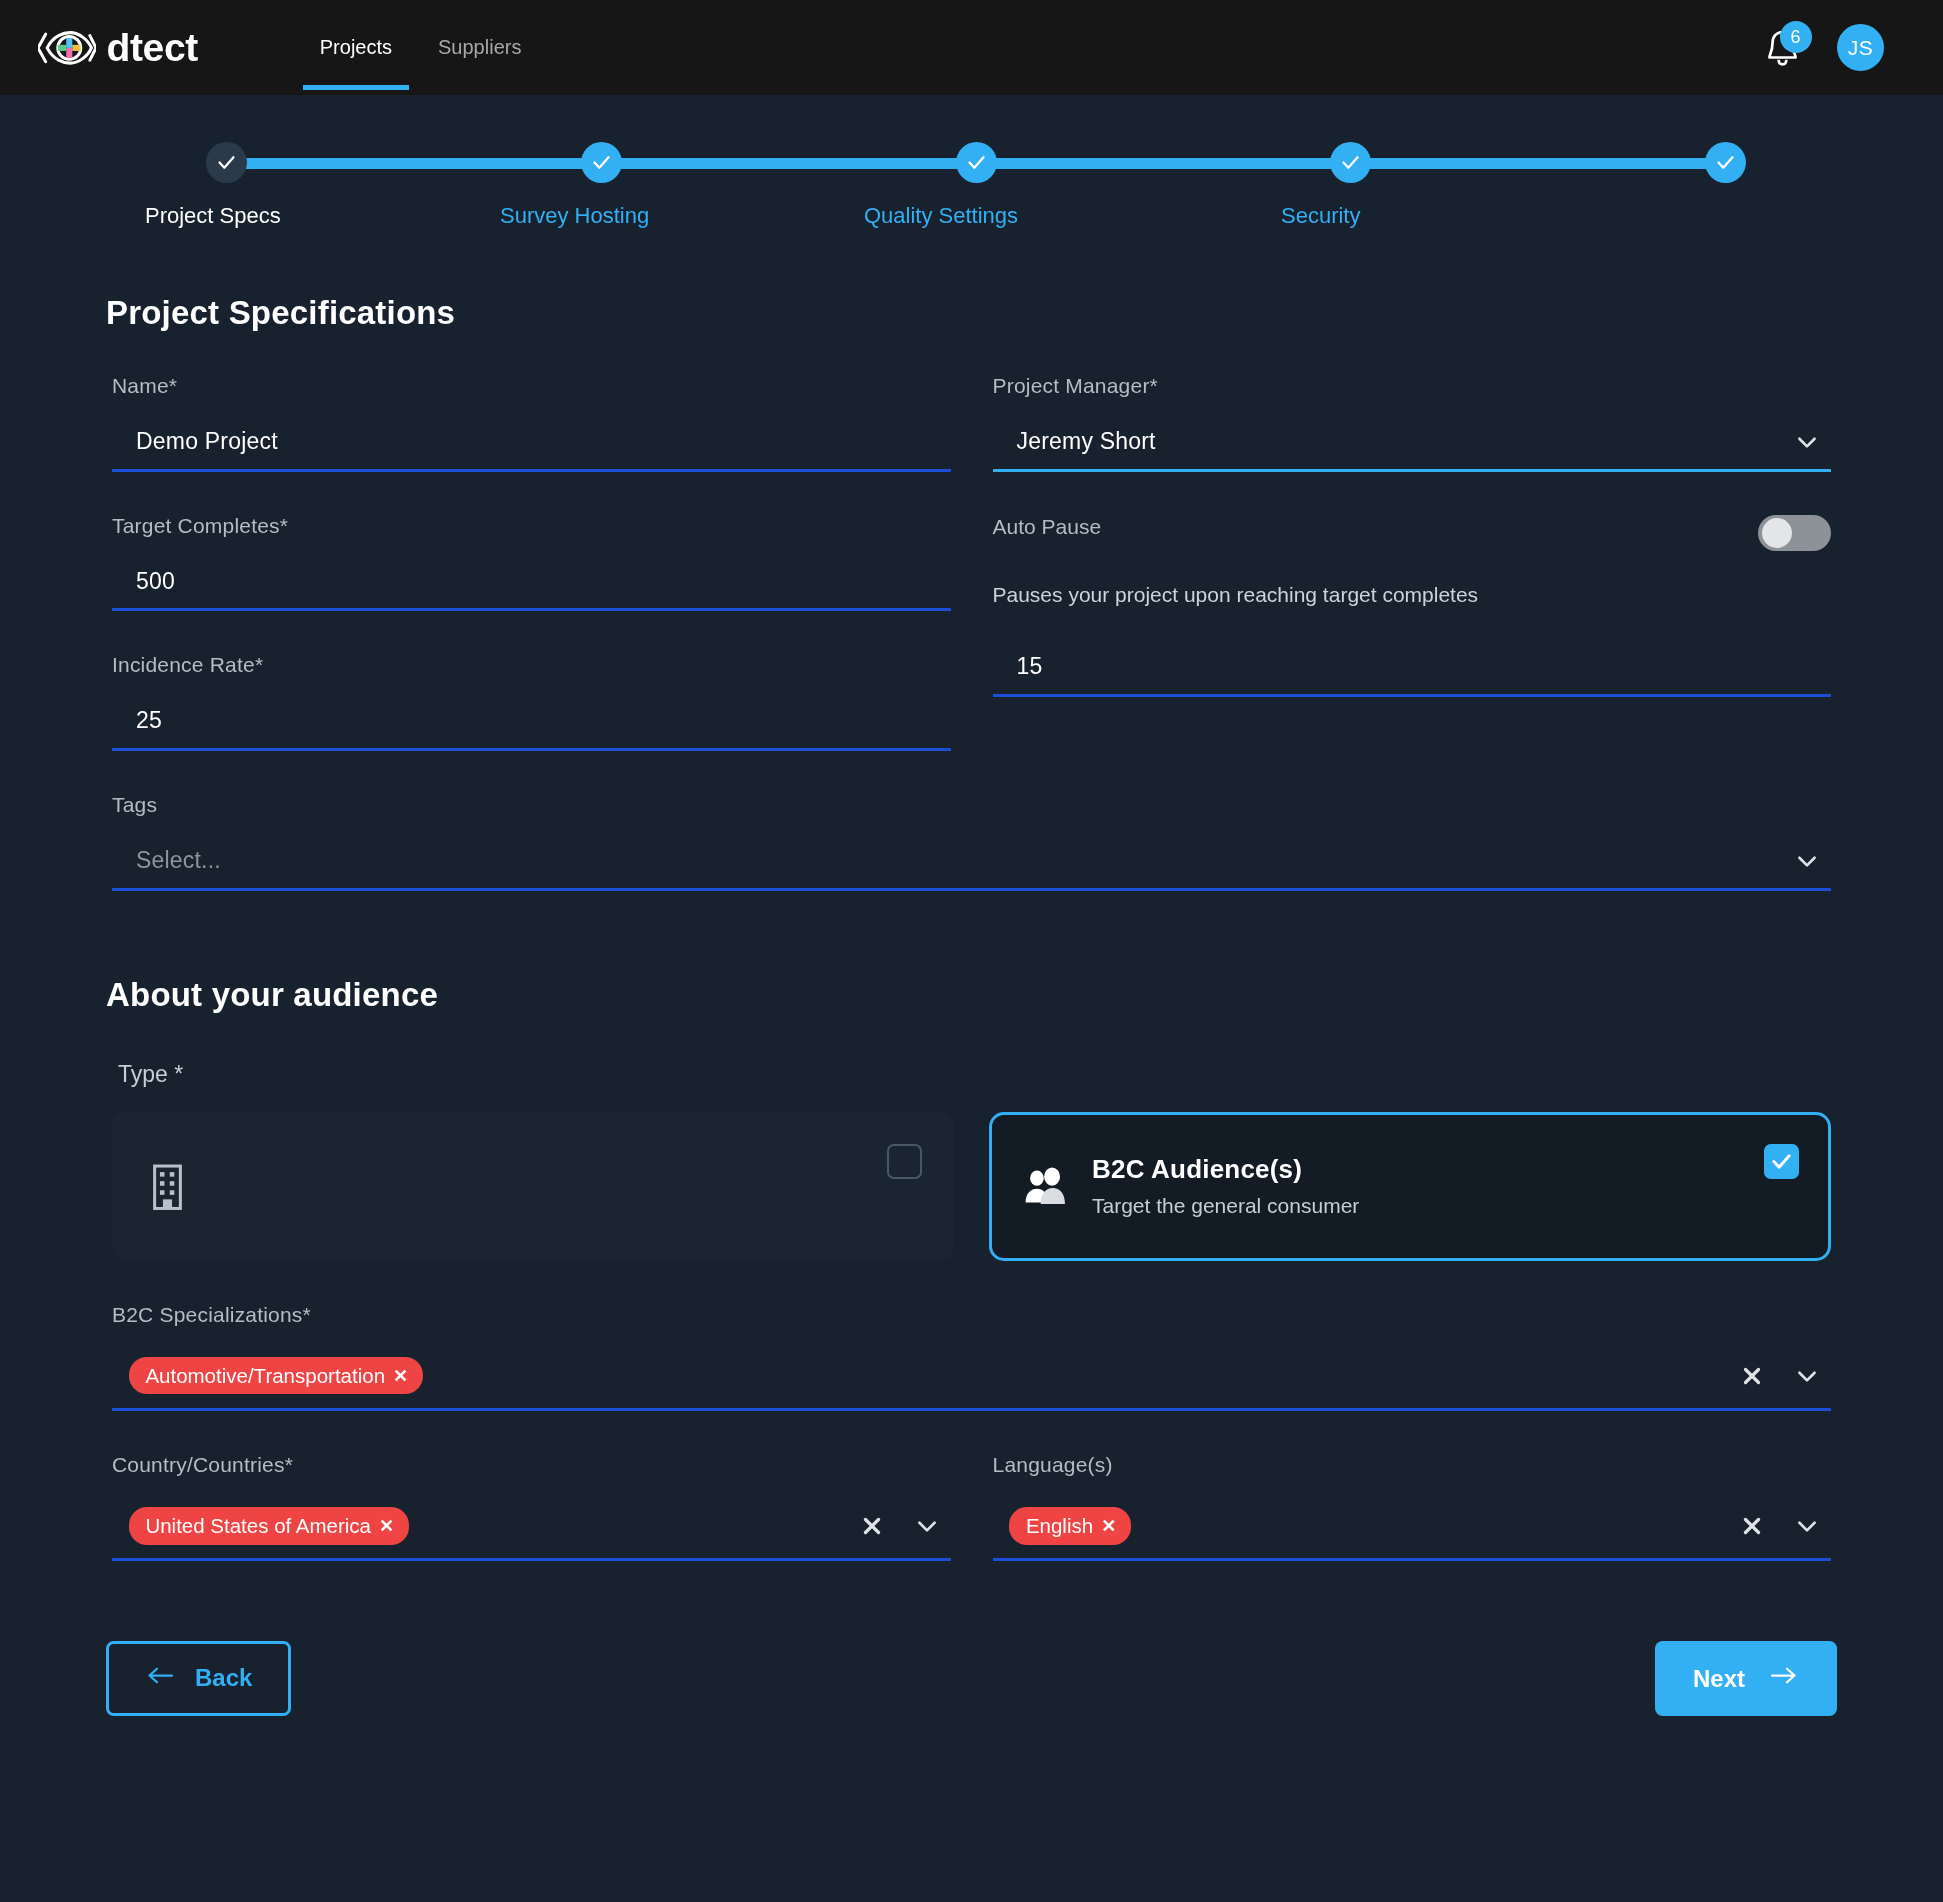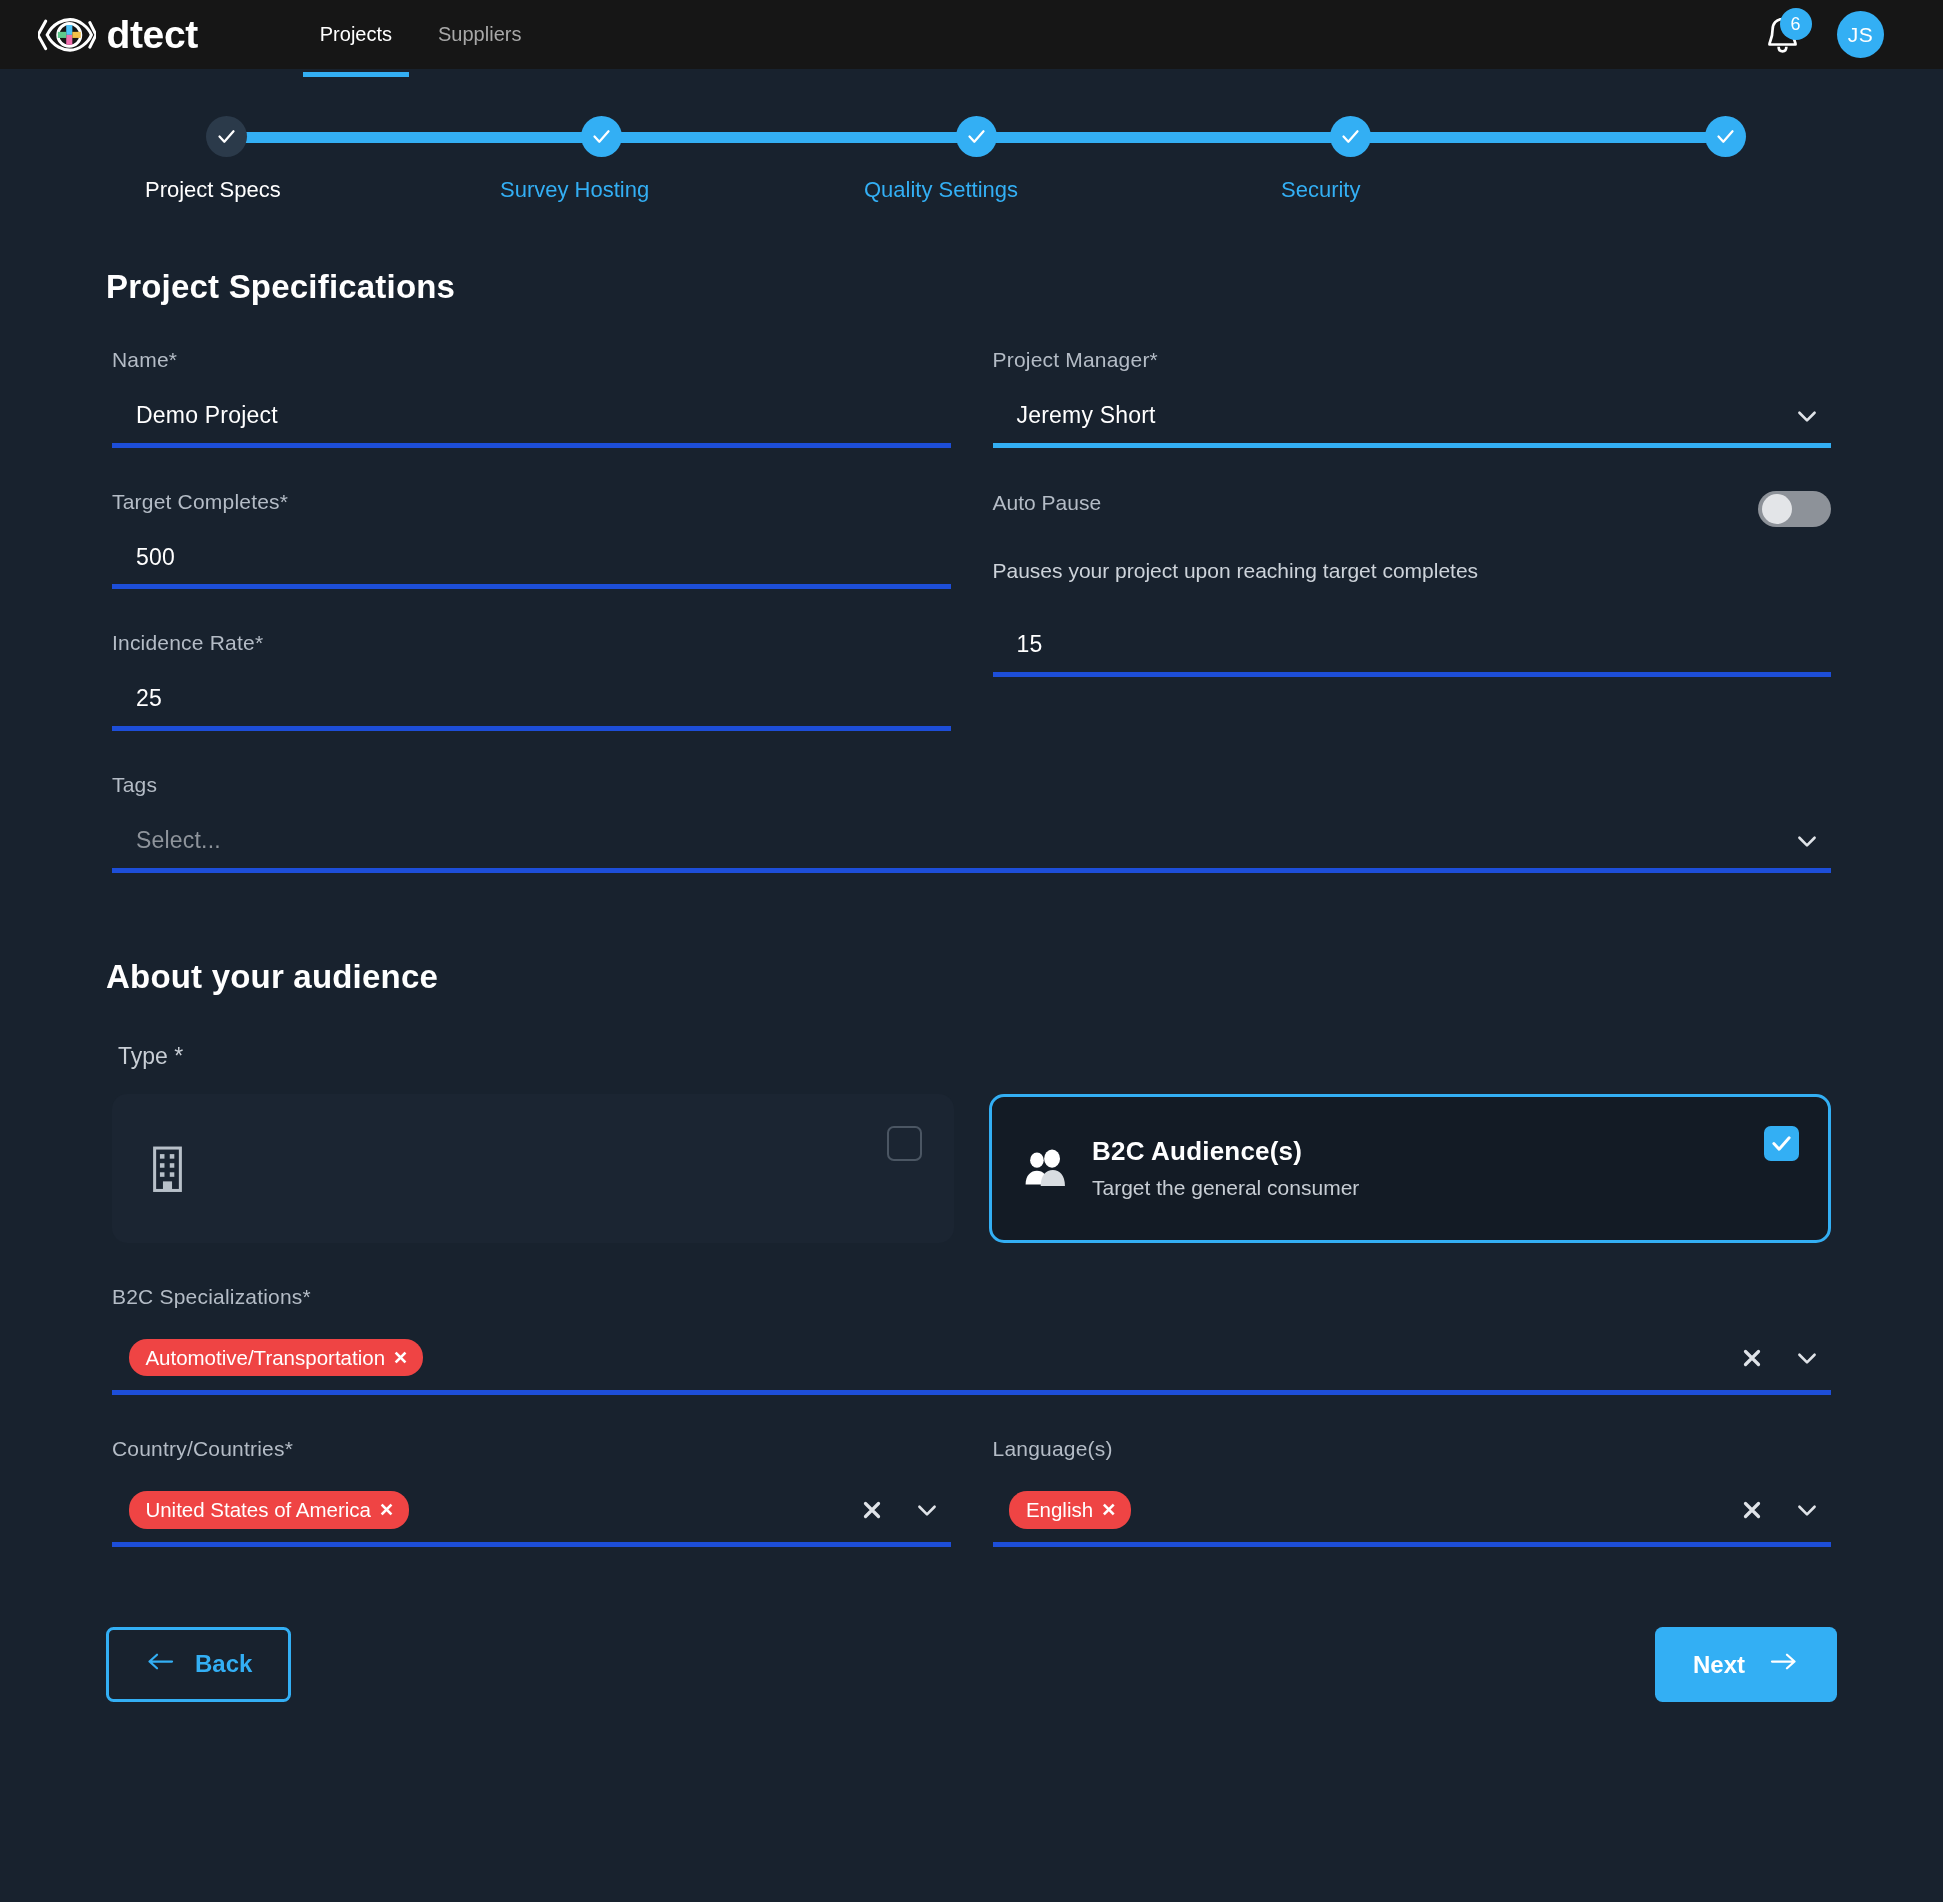--- a/index.html
+++ b/index.html
@@ -6,21 +6,21 @@
   html, body {
     width: 1943px;
     height: 1902px;
     background: #18222e;
     font-family: "Liberation Sans", sans-serif;
     overflow: hidden;
   }
 
   
   .topbar {
-    height: 69px;
+    height: 95px;
     background: #161616;
     display: flex;
     align-items: center;
     padding: 0 33px 0 38px;
     position: relative;
   }
   .logo-wrap { display: flex; align-items: center; gap: 10.6px; }
   .logo-mark { width: 58px; height: 46px; flex: none; }
   .logo-word {
     color: #ffffff;
@@ -148,21 +148,21 @@
   .field-label {
     color: #b4bcc6;
     font-size: 21px;
     display: block;
     margin-bottom: 30px;
     letter-spacing: 0.2px;
   }
   .field-input-row {
     display: flex;
     align-items: center;
-    border-bottom: 5px solid #1d4ed8;
+    border-bottom: 3px solid #1d4ed8;
     padding: 0 0 13.7px 0;
     min-height: 43px;
     position: relative;
   }
   .field-input-row.focused { border-bottom-color: #33aff4; }
   .field-value {
     color: #ffffff;
     font-size: 23px;
     padding-left: 24px;
     flex: 1;

